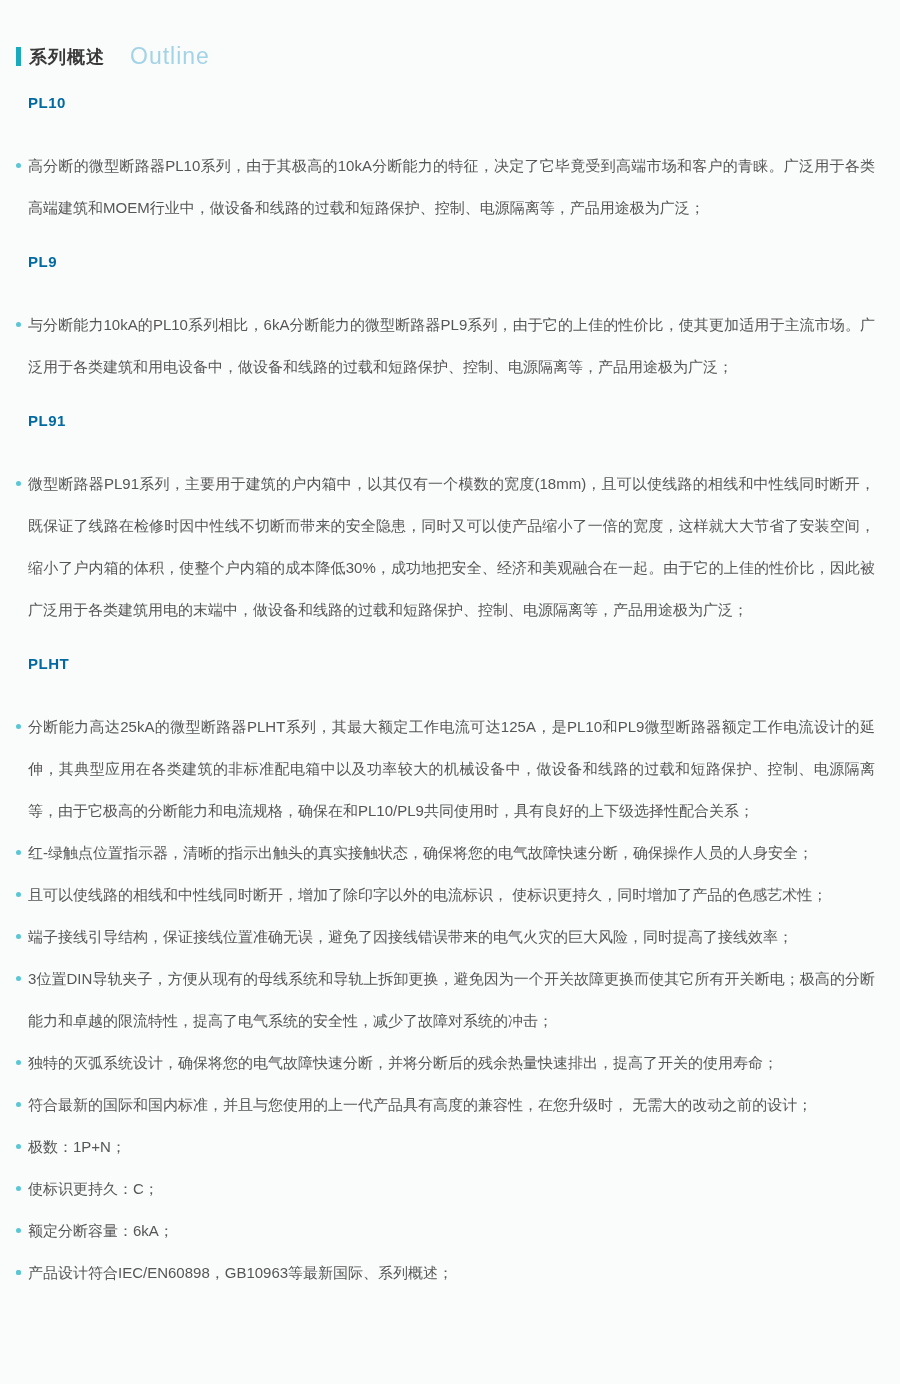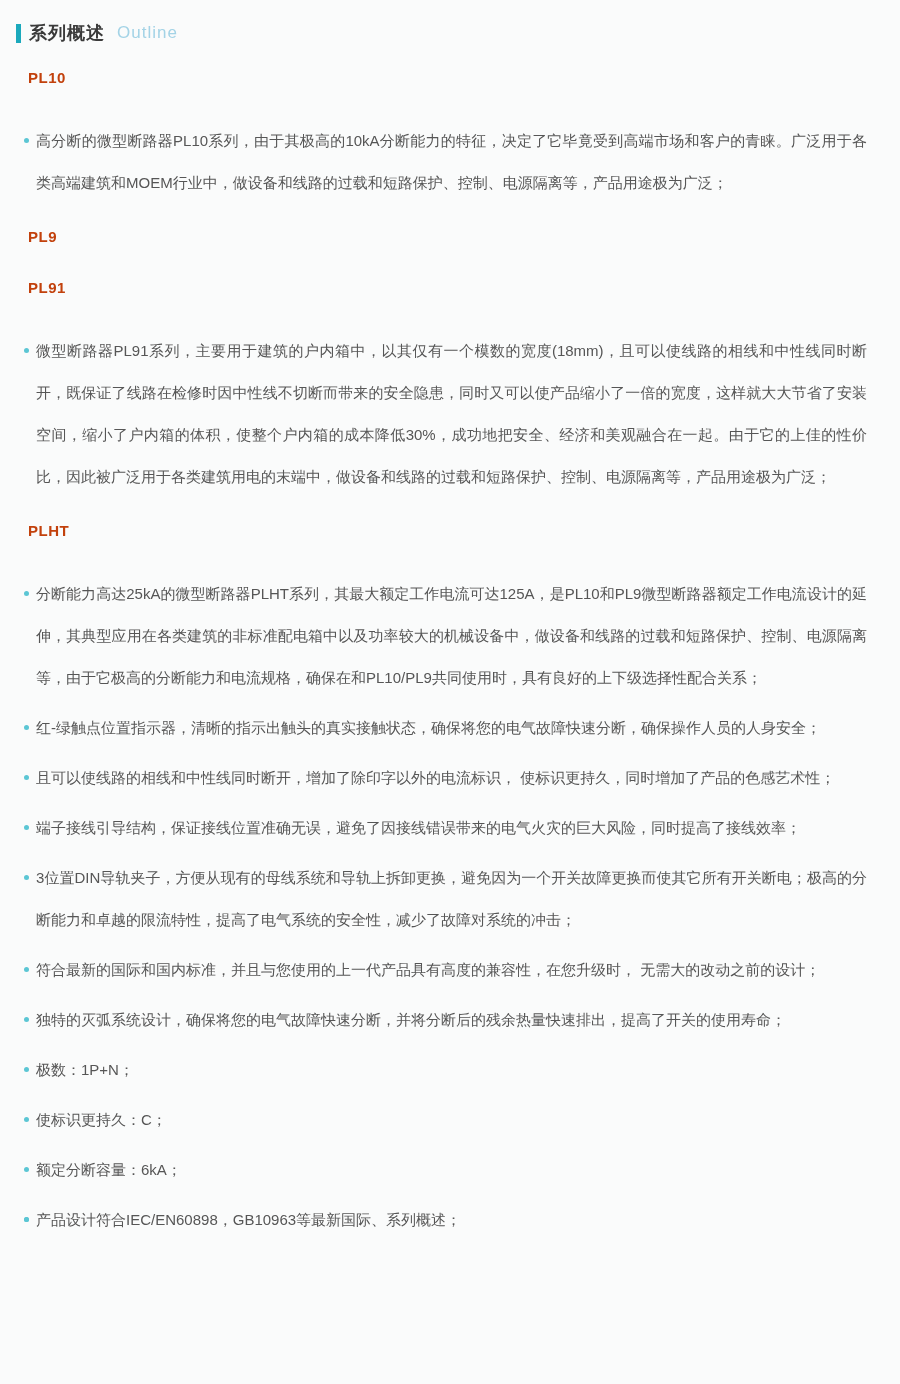--- a/index.html
+++ b/index.html
@@ -8,21 +8,21 @@
     width: 900px;
     height: 1384px;
     background: #fafbfb;
     font-family: "Liberation Sans", "DejaVu Sans", sans-serif;
     overflow: hidden;
   }
   .page {
     box-sizing: border-box;
     width: 900px;
     height: 1384px;
-    padding: 21px 25px 20px 28px;
+    padding: 43px 25px 20px 28px;
     background: #fafbfb;
   }
   .page-header {
     display: flex;
     align-items: center;
     margin-left: -12px;
     margin-bottom: 4px;
   }
   .accent-bar {
     display: inline-block;
@@ -31,44 +31,44 @@
     background: #1ba9bc;
     margin-right: 8px;
   }
   .title-zh {
     font-size: 18px;
     font-weight: bold;
     color: #3a3a3a;
     letter-spacing: 1px;
   }
   .title-en {
-    font-size: 17px;
+    font-size: 23px;
     color: #a3d3e6;
-    margin-left: 12px;
+    margin-left: 25px;
     letter-spacing: 1px;
   }
   h3.section-heading {
     font-size: 15px;
     font-weight: bold;
-    color: #c2410c;
+    color: #0369a1;
     margin: 24px 0 34px 0;
     letter-spacing: 0.5px;
   }
   ul.bullet-list {
     list-style: none;
     margin: 0;
     padding: 0;
   }
   li.bullet-item {
     position: relative;
     font-size: 15px;
     line-height: 42px;
     color: #565656;
     text-align: justify;
-    margin: 8px;
+    margin: 0;
     padding: 0;
   }
   li.bullet-item .dot {
     position: absolute;
     left: -12px;
     top: 18px;
     width: 5px;
     height: 5px;
     border-radius: 50%;
     background: #5bc6d4;
@@ -82,33 +82,36 @@
     <span class="accent-bar"></span>
     <span class="title-zh">系列概述</span>
     <span class="title-en">Outline</span>
   </div>
   <div>
       <h3 class="section-heading">PL10</h3>
       <ul class="bullet-list">
         <li class="bullet-item"><span class="dot"></span><span>高分断的微型断路器PL10系列，由于其极高的10kA分断能力的特征，决定了它毕竟受到高端市场和客户的青睐。广泛用于各类高端建筑和MOEM行业中，做设备和线路的过载和短路保护、控制、电源隔离等，产品用途极为广泛；</span></li>
       </ul>
       <h3 class="section-heading">PL9</h3>
+      <ul class="bullet-list">
+        <li class="bullet-item"><span class="dot"></span><span>与分断能力10kA的PL10系列相比，6kA分断能力的微型断路器PL9系列，由于它的上佳的性价比，使其更加适用于主流市场。广泛用于各类建筑和用电设备中，做设备和线路的过载和短路保护、控制、电源隔离等，产品用途极为广泛；</span></li>
+      </ul>
       <h3 class="section-heading">PL91</h3>
       <ul class="bullet-list">
         <li class="bullet-item"><span class="dot"></span><span>微型断路器PL91系列，主要用于建筑的户内箱中，以其仅有一个模数的宽度(18mm)，且可以使线路的相线和中性线同时断开，既保证了线路在检修时因中性线不切断而带来的安全隐患，同时又可以使产品缩小了一倍的宽度，这样就大大节省了安装空间，缩小了户内箱的体积，使整个户内箱的成本降低30%，成功地把安全、经济和美观融合在一起。由于它的上佳的性价比，因此被广泛用于各类建筑用电的末端中，做设备和线路的过载和短路保护、控制、电源隔离等，产品用途极为广泛；</span></li>
       </ul>
       <h3 class="section-heading">PLHT</h3>
       <ul class="bullet-list">
         <li class="bullet-item"><span class="dot"></span><span>分断能力高达25kA的微型断路器PLHT系列，其最大额定工作电流可达125A，是PL10和PL9微型断路器额定工作电流设计的延伸，其典型应用在各类建筑的非标准配电箱中以及功率较大的机械设备中，做设备和线路的过载和短路保护、控制、电源隔离等，由于它极高的分断能力和电流规格，确保在和PL10/PL9共同使用时，具有良好的上下级选择性配合关系；</span></li>
         <li class="bullet-item"><span class="dot"></span><span>红-绿触点位置指示器，清晰的指示出触头的真实接触状态，确保将您的电气故障快速分断，确保操作人员的人身安全；</span></li>
         <li class="bullet-item"><span class="dot"></span><span>且可以使线路的相线和中性线同时断开，增加了除印字以外的电流标识， 使标识更持久，同时增加了产品的色感艺术性；</span></li>
         <li class="bullet-item"><span class="dot"></span><span>端子接线引导结构，保证接线位置准确无误，避免了因接线错误带来的电气火灾的巨大风险，同时提高了接线效率；</span></li>
         <li class="bullet-item"><span class="dot"></span><span>3位置DIN导轨夹子，方便从现有的母线系统和导轨上拆卸更换，避免因为一个开关故障更换而使其它所有开关断电；极高的分断能力和卓越的限流特性，提高了电气系统的安全性，减少了故障对系统的冲击；</span></li>
+        <li class="bullet-item"><span class="dot"></span><span>独特的灭弧系统设计，确保将您的电气故障快速分断，并将分断后的残余热量快速排出，提高了开关的使用寿命；</span></li>
         <li class="bullet-item"><span class="dot"></span><span>符合最新的国际和国内标准，并且与您使用的上一代产品具有高度的兼容性，在您升级时， 无需大的改动之前的设计；</span></li>
-        <li class="bullet-item"><span class="dot"></span><span>独特的灭弧系统设计，确保将您的电气故障快速分断，并将分断后的残余热量快速排出，提高了开关的使用寿命；</span></li>
         <li class="bullet-item"><span class="dot"></span><span>极数：1P+N；</span></li>
         <li class="bullet-item"><span class="dot"></span><span>使标识更持久：C；</span></li>
         <li class="bullet-item"><span class="dot"></span><span>额定分断容量：6kA；</span></li>
         <li class="bullet-item"><span class="dot"></span></li>
         <li class="bullet-item"><span class="dot"></span><span>产品设计符合IEC/EN60898，GB10963等最新国际、系列概述；</span></li>
       </ul>
     </div>
 </div>
 
 </body></html>

